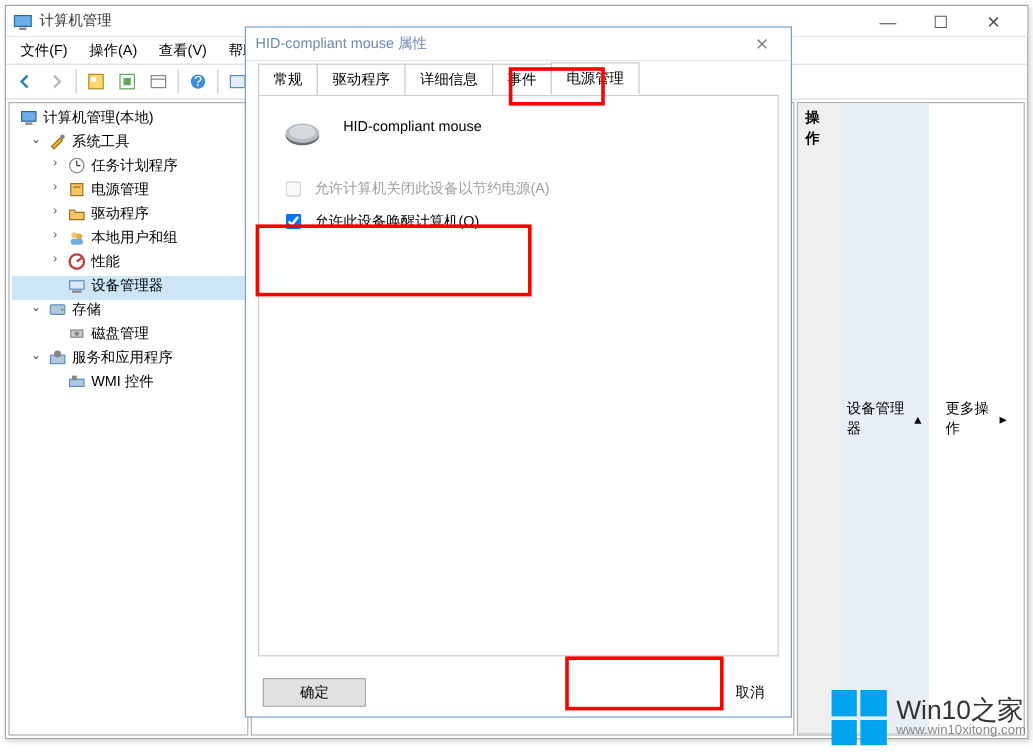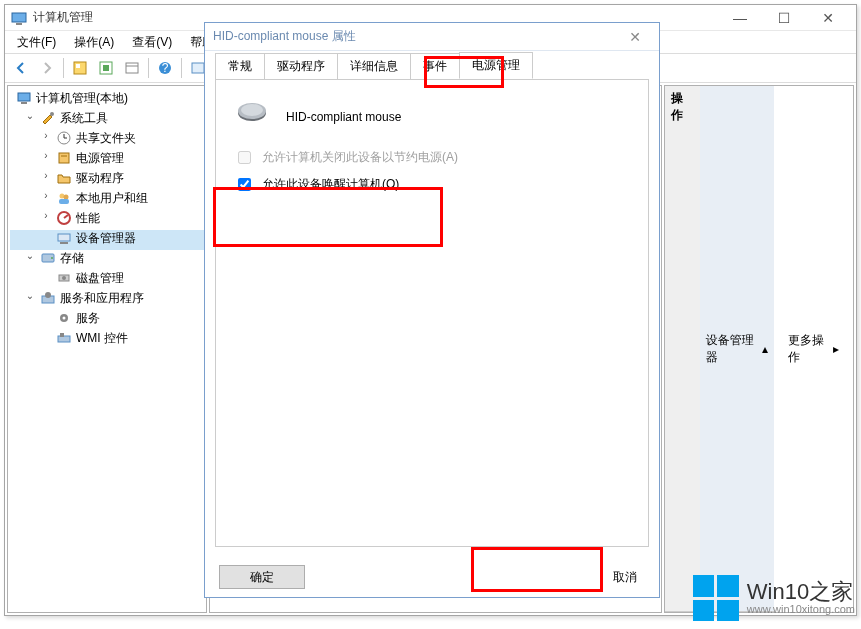--- a/index.html
+++ b/index.html
@@ -36,21 +36,21 @@
 
 .dialog { position:absolute; left:204px; top:22px; width:456px; height:576px; background:#fff; border:1px solid #7a9fcd; display:flex; flex-direction:column; z-index:5;}
 .dlg-title { height:28px; display:flex; align-items:center; padding:0 8px; color:#6b8ab0; border-bottom:1px solid #dfe7f1;}
 .dlg-title .t { flex:1; }
 .dlg-close { width:32px; text-align:center; color:#888; font-size:14px;}
 .tab-strip { display:flex; align-items:flex-end; height:28px; padding: 6px 10px 0 10px; gap:0; }
 .tab { padding:4px 12px; border:1px solid #ccc; border-bottom:none; background:#fff; position:relative; margin-right:-1px;}
 .tab.active { background:#fff; z-index:2; border-bottom:1px solid #fff;}
 .tab-underline { height:1px; background:#ccc; margin:0 10px; }
 .tab-content { flex:1; padding: 12px 16px; border:1px solid #ccc; margin:0 10px 10px 10px; border-top:none;}
-.device-row { display:flex; align-items:flex-end; gap:16px; margin-bottom:20px; padding:6px 0 0 2px;}
+.device-row { display:flex; align-items:flex-start; gap:16px; margin-bottom:20px; padding:6px 0 0 2px;}
 .mouse-icon { width:36px; height:26px; }
 .chk-row { display:flex; align-items:center; gap:8px; padding:4px 2px; }
 .chk-row input { width:13px; height:13px; }
 .chk-row.disabled { color:#a0a0a0; }
 .dlg-buttons { display:flex; justify-content:space-between; gap:10px; padding:8px 14px; align-items:center;}
 .btn { width:86px; height:24px; border:1px solid #adadad; background:#e1e1e1; display:flex; align-items:center; justify-content:center; }
 
 
 .hl { position:absolute; border:3px solid #ff0000; z-index:8; pointer-events:none; }
 .hl1 { left:424px; top:56px; width:80px; height:32px; }
@@ -162,21 +162,21 @@
         </div>
         <div class="tree-item indent-2">
           <span class="twisty">›</span>
           <span class="icon">
               <svg viewBox="0 0 16 16">
                 <circle cx="8" cy="8" r="6" fill="#fff" stroke="#888"></circle>
                 <line x1="8" y1="8" x2="8" y2="4" stroke="#333"></line>
                 <line x1="8" y1="8" x2="11" y2="8" stroke="#333"></line>
               </svg>
             </span>
-          <span>共享文件夹</span>
+          <span>任务计划程序</span>
         </div>
         <div class="tree-item indent-2">
           <span class="twisty">›</span>
           <span class="icon">
               <svg viewBox="0 0 16 16">
                 <rect x="3" y="3" width="10" height="10" fill="#f5c66b" stroke="#a07010"></rect>
                 <line x1="5" y1="6" x2="11" y2="6" stroke="#a07010"></line>
               </svg>
             </span>
           <span>电源管理</span>
@@ -243,30 +243,20 @@
         </div>
         <div class="tree-item indent-1">
           <span class="twisty">⌄</span>
           <span class="icon">
               <svg viewBox="0 0 16 16">
                 <rect x="2" y="6" width="12" height="7" fill="#b0c8e0" stroke="#5a8fc4"></rect>
                 <circle cx="8" cy="5" r="3" fill="#888"></circle>
               </svg>
             </span>
           <span>服务和应用程序</span>
-        </div>
-        <div class="tree-item indent-2">
-          <span class="twisty"> </span>
-          <span class="icon">
-              <svg viewBox="0 0 16 16">
-                <circle cx="8" cy="8" r="4" fill="#888"></circle>
-                <circle cx="8" cy="8" r="1.5" fill="#fff"></circle>
-              </svg>
-            </span>
-          <span>服务</span>
         </div>
         <div class="tree-item indent-2">
           <span class="twisty"> </span>
           <span class="icon">
               <svg viewBox="0 0 16 16">
                 <rect x="2" y="6" width="12" height="6" fill="#b0c8e0" stroke="#5a8fc4"></rect>
                 <rect x="4" y="3" width="4" height="4" fill="#888"></rect>
               </svg>
             </span>
           <span>WMI 控件</span>

